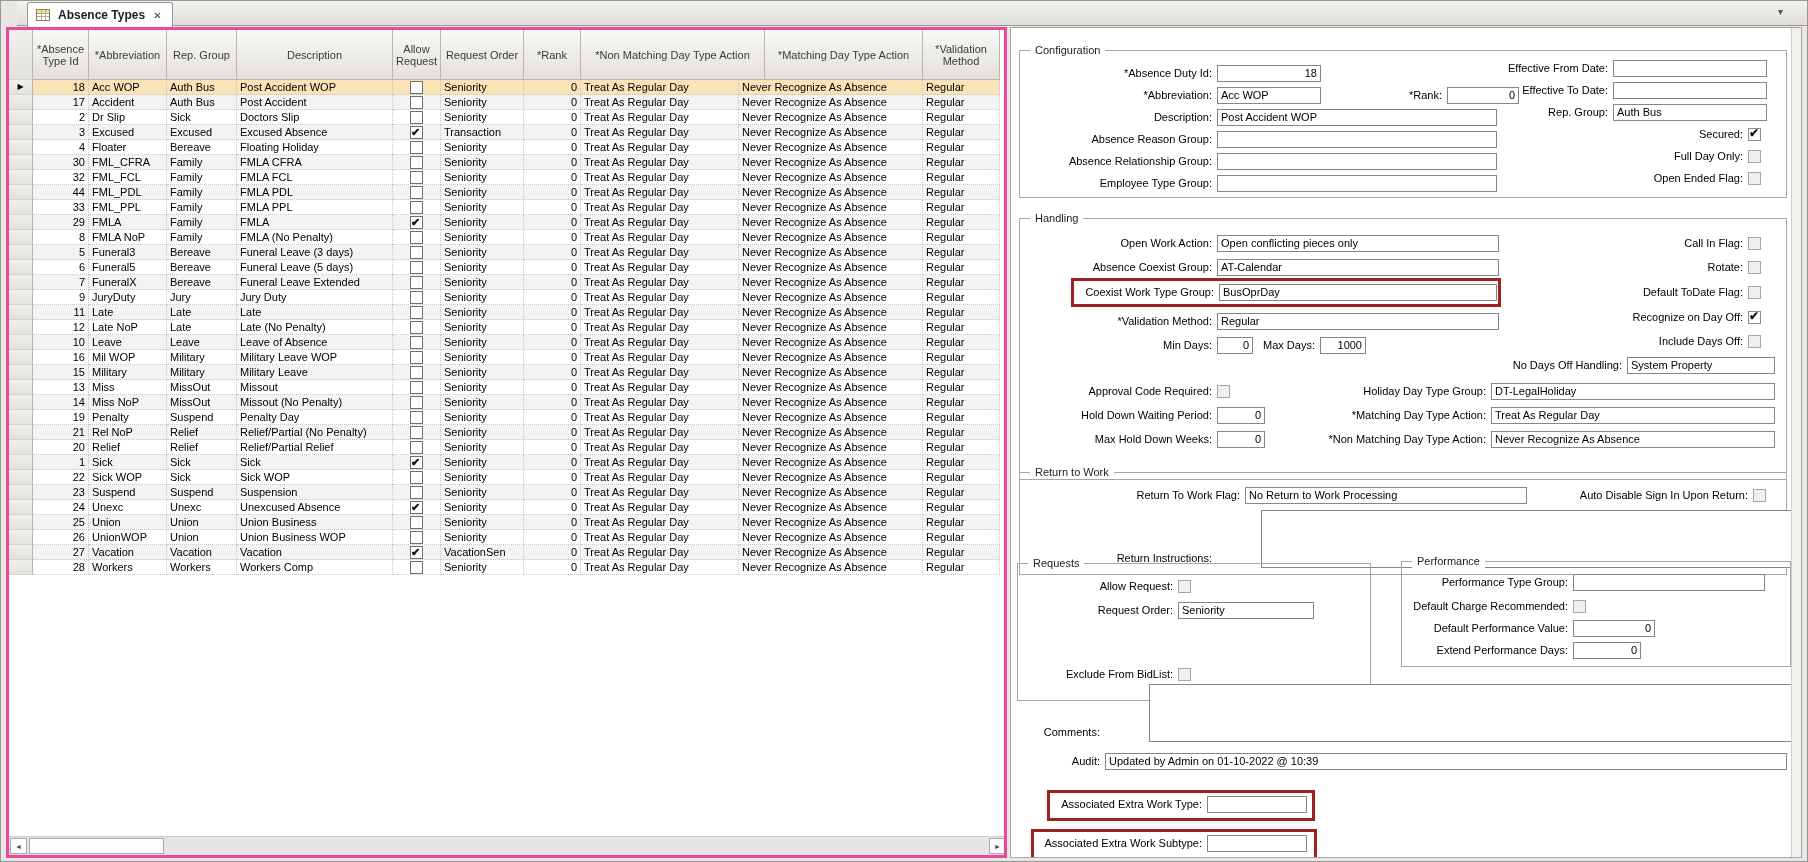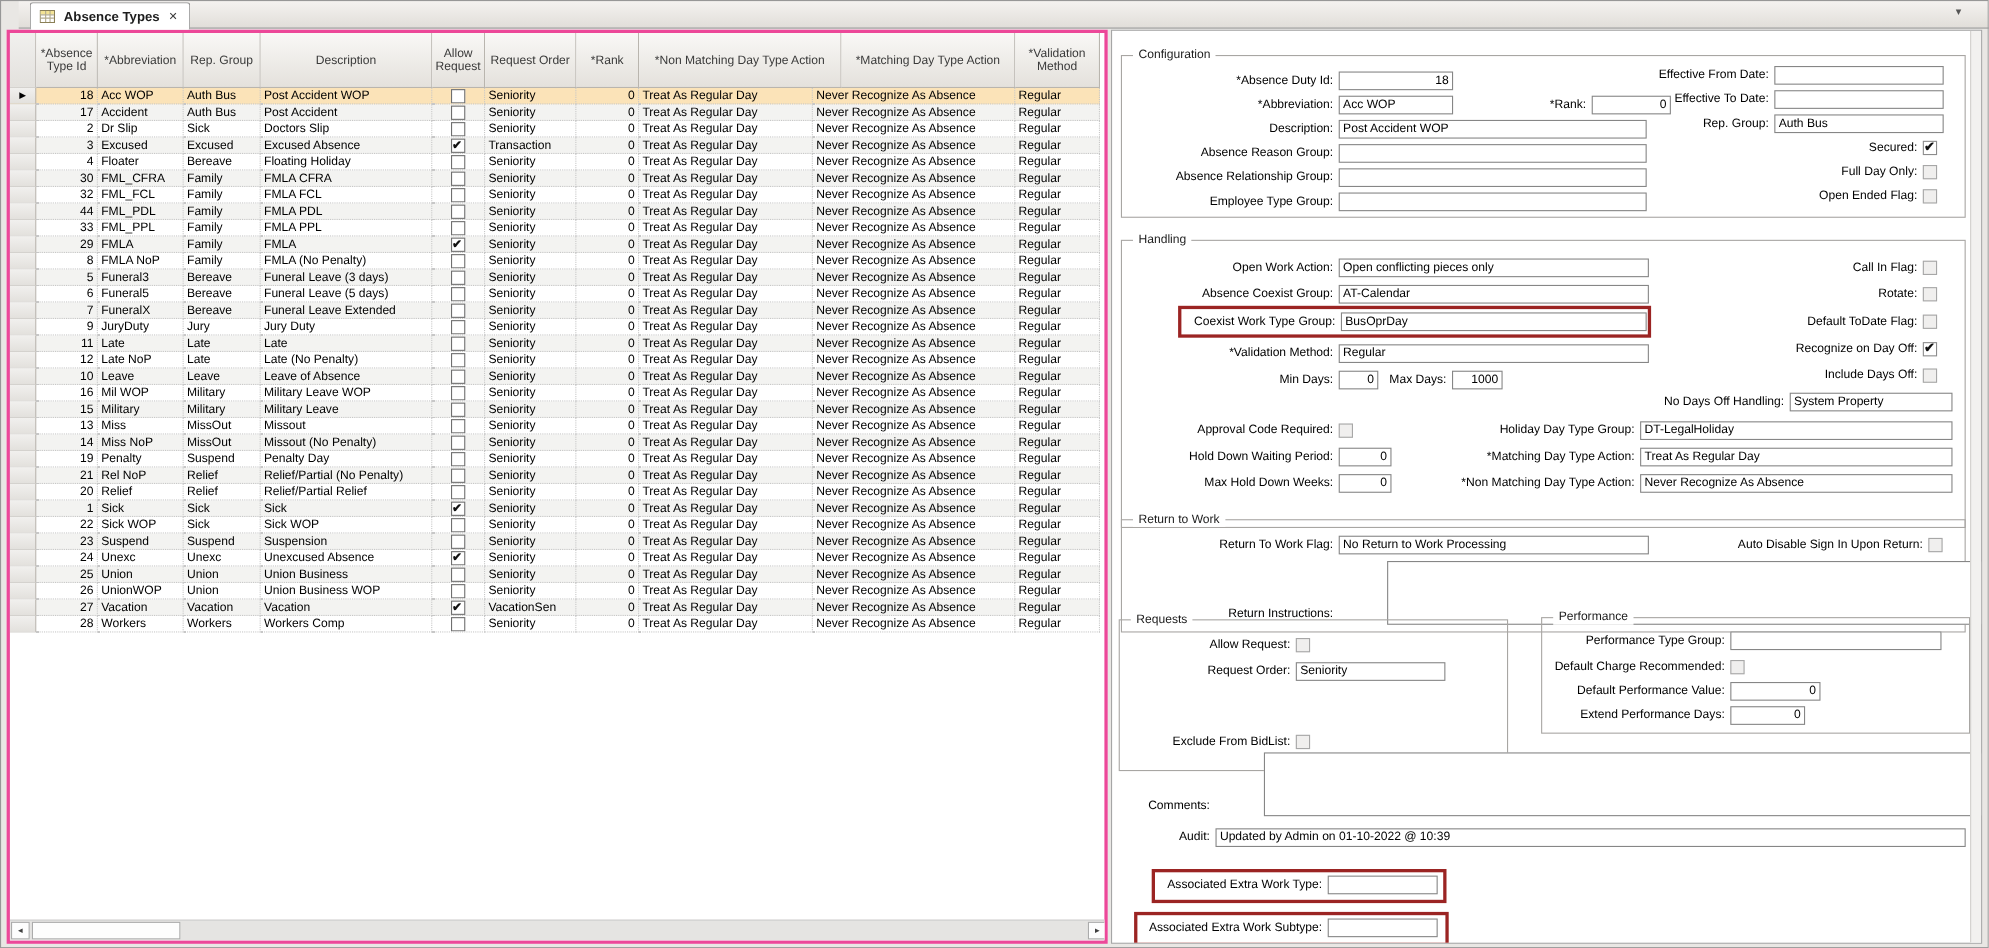--- a/index.html
+++ b/index.html
@@ -733,21 +733,21 @@
     <span class="box" style="width:284px;">Treat As Regular Day</span>
   </div>
   <div class="frow" style="left:280px;top:402px;">
     <span class="lbl" style="width:195px;">*Non Matching Day Type Action:</span>
     <span class="box" style="width:284px;">Never Recognize As Absence</span>
   </div>
 
   <div class="fieldset" style="left:8px;top:444px;width:768px;height:103px;">
     <span class="legend">Return to Work</span>
   </div>
-  <div class="frow" style="left:10px;top:458px;">
+  <div class="frow" style="left:10px;top:458px;padding-left:28px;">
     <span class="lbl" style="width:191px;">Return To Work Flag:</span>
     <span class="box" style="width:282px;">No Return to Work Processing</span>
   </div>
   <div class="frow" style="left:480px;top:458px;">
     <span class="lbl" style="width:257px;">Auto Disable Sign In Upon Return:</span>
     <span class="cb gray"></span>
   </div>
   <div class="frow top" style="left:10px;top:480px;height:60px;">
     <span class="lbl" style="width:191px;">Return Instructions:</span>
     <span class="box area" style="width:562px;"></span>

